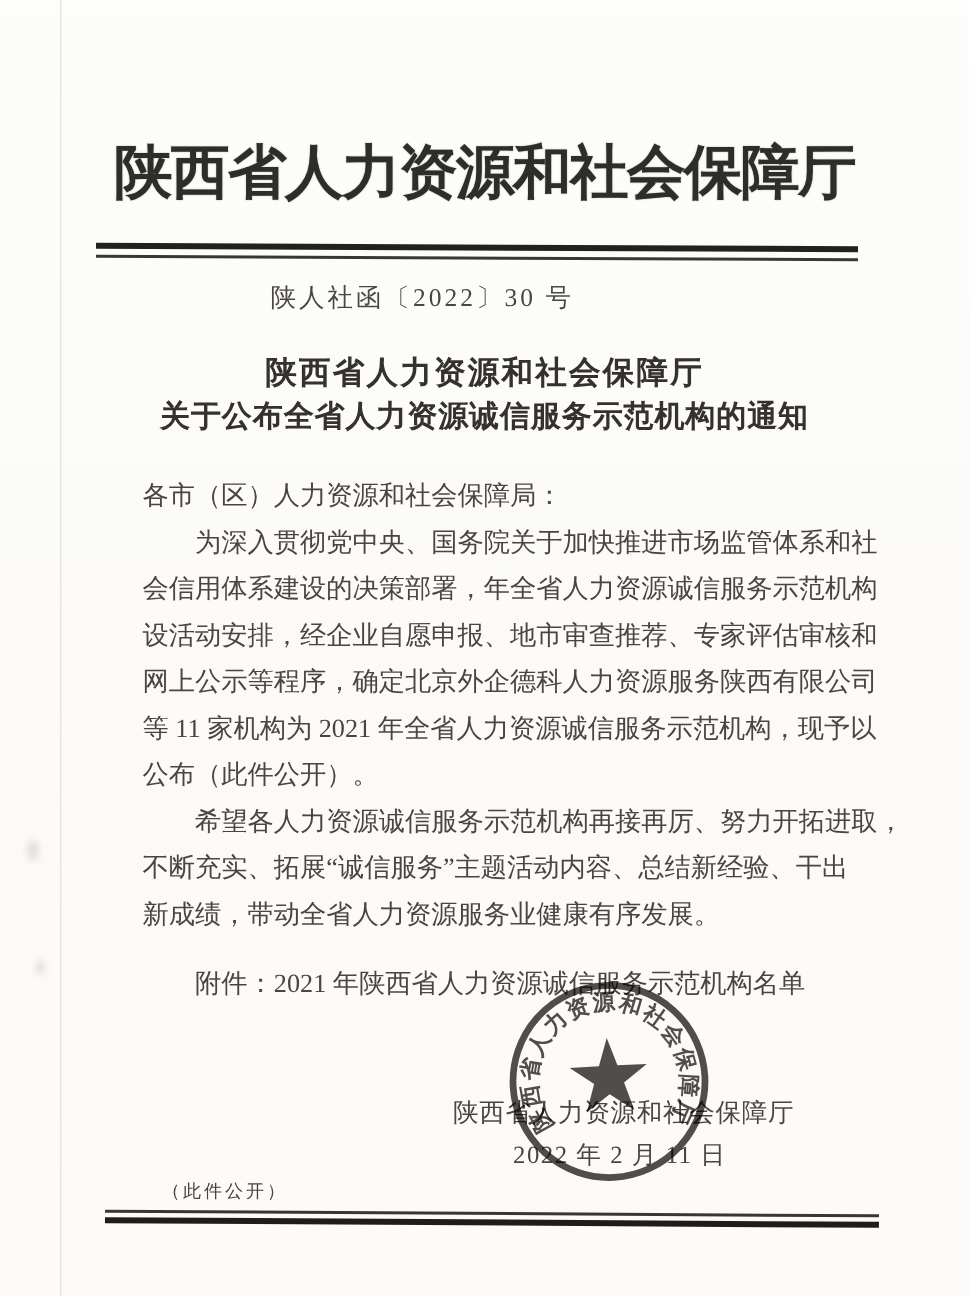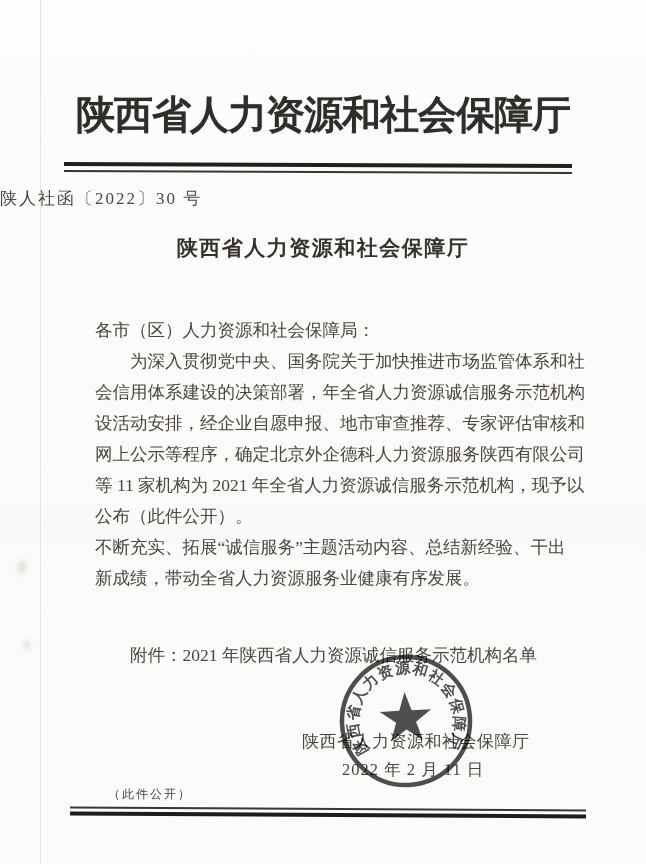--- a/index.html
+++ b/index.html
@@ -19,21 +19,21 @@
     position:absolute;top:88px;left:0;width:100%;
     text-align:center;font-weight:bold;font-size:39px;letter-spacing:-1px;
     color:#2f2d2a;white-space:nowrap;
     text-shadow:0 0 1px rgba(47,45,42,.45);
   }
   .rule-top-thick{position:absolute;top:163px;left:64px;width:508px;height:4px;background:#23211e;transform:rotate(.25deg);}
   .rule-top-thin{position:absolute;top:171px;left:64px;width:508px;height:2px;background:#3a3733;transform:rotate(.25deg);}
 
   .doc-number{
     position:absolute;top:187px;left:0;right:83px;
-    text-align:left;font-size:17px;letter-spacing:2px;color:#4a4742;white-space:nowrap;
+    text-align:center;font-size:17px;letter-spacing:2px;color:#4a4742;white-space:nowrap;
   }
 
   .doc-title{position:absolute;left:0;width:100%;text-align:center;font-weight:bold;color:#35322d;white-space:nowrap;}
   .doc-title.l1{top:234px;font-size:21px;letter-spacing:1.5px;}
   .doc-title.l2{top:264px;font-size:20px;letter-spacing:.6px;}
 
   
   .body-block{
     position:absolute;top:315px;left:95px;width:456px;
     font-size:17.5px;color:#4a463f;
@@ -82,29 +82,31 @@
   <div class="smudge s1"></div>
   <div class="smudge s2"></div>
 
   <div class="org-header">陕西省人力资源和社会保障厅</div>
   <div class="rule-top-thick"></div>
   <div class="rule-top-thin"></div>
 
   <div class="doc-number">陕人社函〔2022〕30 号</div>
 
   <div class="doc-title l1">陕西省人力资源和社会保障厅</div>
+  <div class="doc-title l2">关于公布全省人力资源诚信服务示范机构的通知</div>
 
   <div class="body-block">
     <div class="line end">各市（区）人力资源和社会保障局：</div>
     <div class="line indent">为深入贯彻党中央、国务院关于加快推进市场监管体系和社</div>
     <div class="line">会信用体系建设的决策部署，年全省人力资源诚信服务示范机构</div>
     <div class="line">设活动安排，经企业自愿申报、地市审查推荐、专家评估审核和</div>
     <div class="line">网上公示等程序，确定北京外企德科人力资源服务陕西有限公司</div>
     <div class="line">等 11 家机构为 2021 年全省人力资源诚信服务示范机构，现予以</div>
     <div class="line end">公布（此件公开）。</div>
+    <div class="line indent">希望各人力资源诚信服务示范机构再接再厉、努力开拓进取，</div>
     <div class="line">不断充实、拓展“诚信服务”主题活动内容、总结新经验、干出</div>
     <div class="line end">新成绩，带动全省人力资源服务业健康有序发展。</div>
   </div>
 
   <div class="attachment">附件：2021 年陕西省人力资源诚信服务示范机构名单</div>
 
   <div class="signer">陕西省人力资源和社会保障厅</div>
   <div class="issue-date">2022 年 2 月 11 日</div>
 
   <svg class="seal" viewBox="-72 -72 144 144" xmlns="http://www.w3.org/2000/svg">

